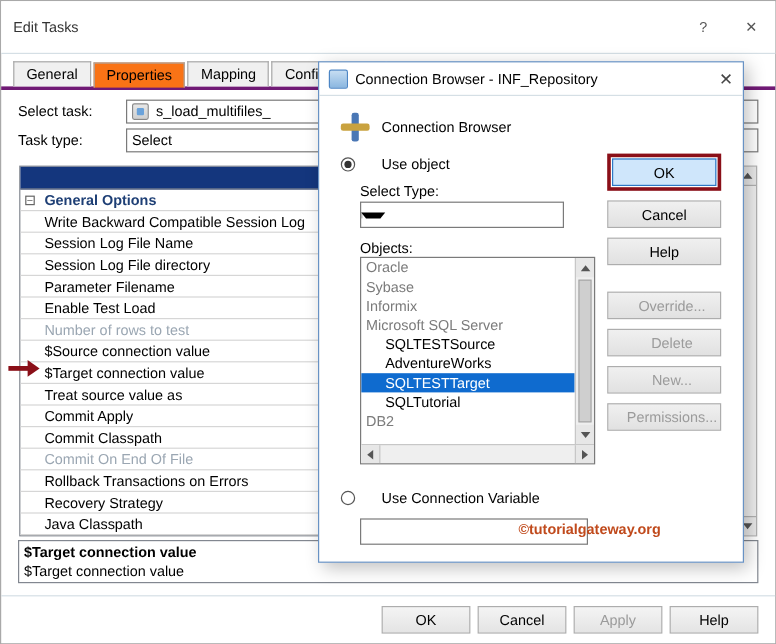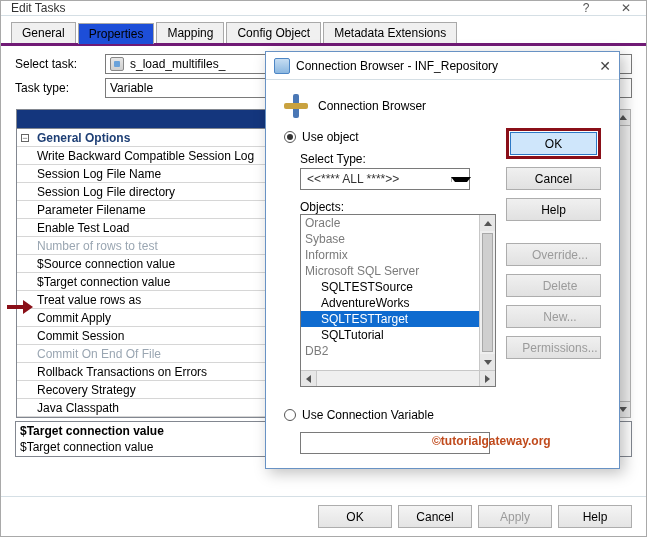--- a/index.html
+++ b/index.html
@@ -1,26 +1,26 @@
 <!DOCTYPE html>
 <html><head>
 <meta charset="utf-8">
 <style>
   * { box-sizing: border-box; font-family: "Segoe UI", Tahoma, sans-serif; font-size: 12px; }
   body { margin: 0; background: #fff; width: 647px; height: 537px; overflow: hidden; position: relative; }
 
   
   .main-window { position: absolute; inset: 0; border: 1px solid #a9a9a9; background: #fff; display: flex; flex-direction: column; }
-  .titlebar { height: 15px; background: #fff; display: flex; align-items: center; padding: 0 0 0 10px; border-bottom: 1px solid #d5dfe5; }
+  .titlebar { height: 44px; background: #fff; display: flex; align-items: center; padding: 0 0 0 10px; border-bottom: 1px solid #d5dfe5; }
   .title-text { flex: 1; color: #333; }
   .win-controls { display: flex; height: 100%; }
   .win-btn { width: 40px; display: flex; align-items: center; justify-content: center; color: #555; }
   .tabs { display: flex; padding: 6px 10px 0 10px; border-bottom: 3px solid #701a75; gap: 2px; }
   .tab { padding: 3px 10px; border: 1px solid #a9a9a9; border-bottom: none; background: #f0f0f0; position: relative; }
-  .tab.active { background: #1d4ed8; top: 1px; }
+  .tab.active { background: #f97316; top: 1px; }
   .form-area { padding: 8px 14px 0 14px; }
   .form-row { display: flex; align-items: center; margin-bottom: 4px; }
   .form-label { width: 90px; color: #000; }
   .form-field { flex: 1; height: 20px; border: 1px solid #7a7a7a; background: #fff; padding: 0 4px; display: flex; align-items: center; gap: 6px; overflow: hidden; }
   .task-icon { width: 14px; height: 14px; border: 1px solid #888; background: linear-gradient(#e7e7e7,#cfcfcf); border-radius: 2px; flex-shrink: 0; position:relative; }
   .task-icon:after{content:"";position:absolute;inset:3px;background:#6aa2da;border-radius:1px;}
   .dd-arrow { width:0;height:0;border-left:4px solid transparent;border-right:4px solid transparent;border-top:5px solid #000;}
 
   
   .grid-area { position: relative; margin: 6px 14px 0 14px; border: 1px solid #fff; display:flex; }
@@ -61,21 +61,21 @@
   .dlg-title-icon{width:16px;height:16px;border:1px solid #4d86c5;background:linear-gradient(#c6ddf2,#8bb7e0);margin-right:6px;border-radius:2px;}
   .dlg-title-text{flex:1;color:#000;}
   .close-x{font-size:14px;color:#444;}
   .dlg-header{display:flex;align-items:center;gap:10px;padding:14px 18px 10px 18px;}
   .cb-icon{width:24px;height:24px;position:relative;flex-shrink:0;}
   .cb-icon:before{content:"";position:absolute;left:9px;top:0;width:6px;height:24px;background:#4a77b5;border-radius:2px;}
   .cb-icon:after{content:"";position:absolute;left:0;top:9px;width:24px;height:6px;background:#c9a23f;border-radius:2px;}
   .dlg-body{flex:1;display:flex;padding:0 18px 14px 18px;gap:10px;}
   .dlg-left{flex:1;display:flex;flex-direction:column;}
   .dlg-right{width:95px;display:flex;flex-direction:column;gap:8px;padding-top:2px;}
-  .radio-row{display:flex;align-items:center;gap:6px;margin:2px 0 6px 0;}
+  .radio-row{display:flex;align-items:center;gap:22px;margin:2px 0 6px 0;}
   .radio{width:12px;height:12px;border:1px solid #555;border-radius:50%;display:inline-flex;align-items:center;justify-content:center;}
   .radio.sel:after{content:"";width:6px;height:6px;background:#333;border-radius:50%;}
   .small-label{margin:2px 4px;}
   .combo{height:22px;border:1px solid #7a7a7a;display:flex;align-items:center;position:relative;}
   .combo span{flex:1;padding:0 6px;color:#333;}
   .combo .dd{width:18px;display:flex;align-items:center;justify-content:center;border-left:1px solid #aaa;}
   .listbox{flex:1;margin-top:0;border:1px solid #7a7a7a;min-height:140px;position:relative;overflow:hidden;}
   .list-inner{position:absolute;inset:0 16px 16px 0;overflow:hidden;}
   .list-item{padding:1px 4px;color:#7b7b7b;white-space:nowrap;}
   .list-item.child{padding-left:20px;color:#000;}
@@ -122,21 +122,21 @@
     <div class="form-row">
       <div class="form-label">Select task:</div>
       <div class="form-field">
         <span class="task-icon"></span>
         <span>s_load_multifiles_</span>
       </div>
     </div>
     <div class="form-row">
       <div class="form-label">Task type:</div>
       <div class="form-field">
-        <span>Variable</span>
+        <span>Select</span>
       </div>
     </div>
   </div>
 
   <div class="grid-area">
     <div class="grid-main">
       <div class="grid-header">Attribute</div>
       <div class="grid-rows">
         <div class="grid-row">
             <span class="row-icon">
@@ -171,29 +171,29 @@
         <div class="grid-row">
             <span class="row-icon"></span>
             <span class="row-label">$Source connection value</span>
           </div>
         <div class="grid-row">
             <span class="row-icon"></span>
             <span class="row-label">$Target connection value</span>
           </div>
         <div class="grid-row">
             <span class="row-icon"></span>
-            <span class="row-label">Treat value rows as</span>
+            <span class="row-label">Treat source value as</span>
           </div>
         <div class="grid-row">
             <span class="row-icon"></span>
             <span class="row-label">Commit Apply</span>
           </div>
         <div class="grid-row">
             <span class="row-icon"></span>
-            <span class="row-label">Commit Session</span>
+            <span class="row-label">Commit Classpath</span>
           </div>
         <div class="grid-row">
             <span class="row-icon"></span>
             <span class="row-label disabled">Commit On End Of File</span>
           </div>
         <div class="grid-row">
             <span class="row-icon"></span>
             <span class="row-label">Rollback Transactions on Errors</span>
           </div>
         <div class="grid-row">
@@ -246,21 +246,20 @@
     <span>Connection Browser</span>
   </div>
   <div class="dlg-body">
     <div class="dlg-left">
       <div class="radio-row">
         <span class="radio sel"></span>
         <span>Use object</span>
       </div>
       <div class="small-label" style="margin-left:16px;">Select Type:</div>
       <div class="combo" style="margin-left:16px;width:170px;">
-        <span>&lt;&lt;**** ALL ****&gt;&gt;</span>
         <div class="dd">
             <span class="dd-arrow"></span>
           </div>
       </div>
       <div class="small-label" style="margin:10px 0 0 16px;">Objects:</div>
       <div class="listbox" style="margin-left:16px;">
         <div class="list-inner">
           <div class="list-item">Oracle</div>
           <div class="list-item">Sybase</div>
           <div class="list-item">Informix</div>

